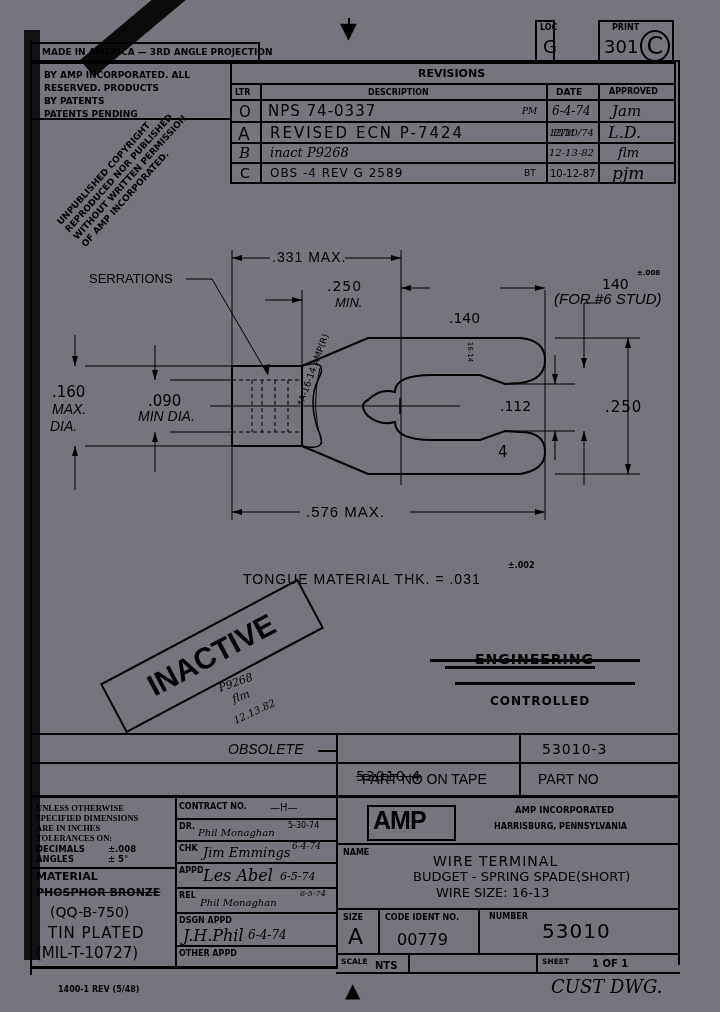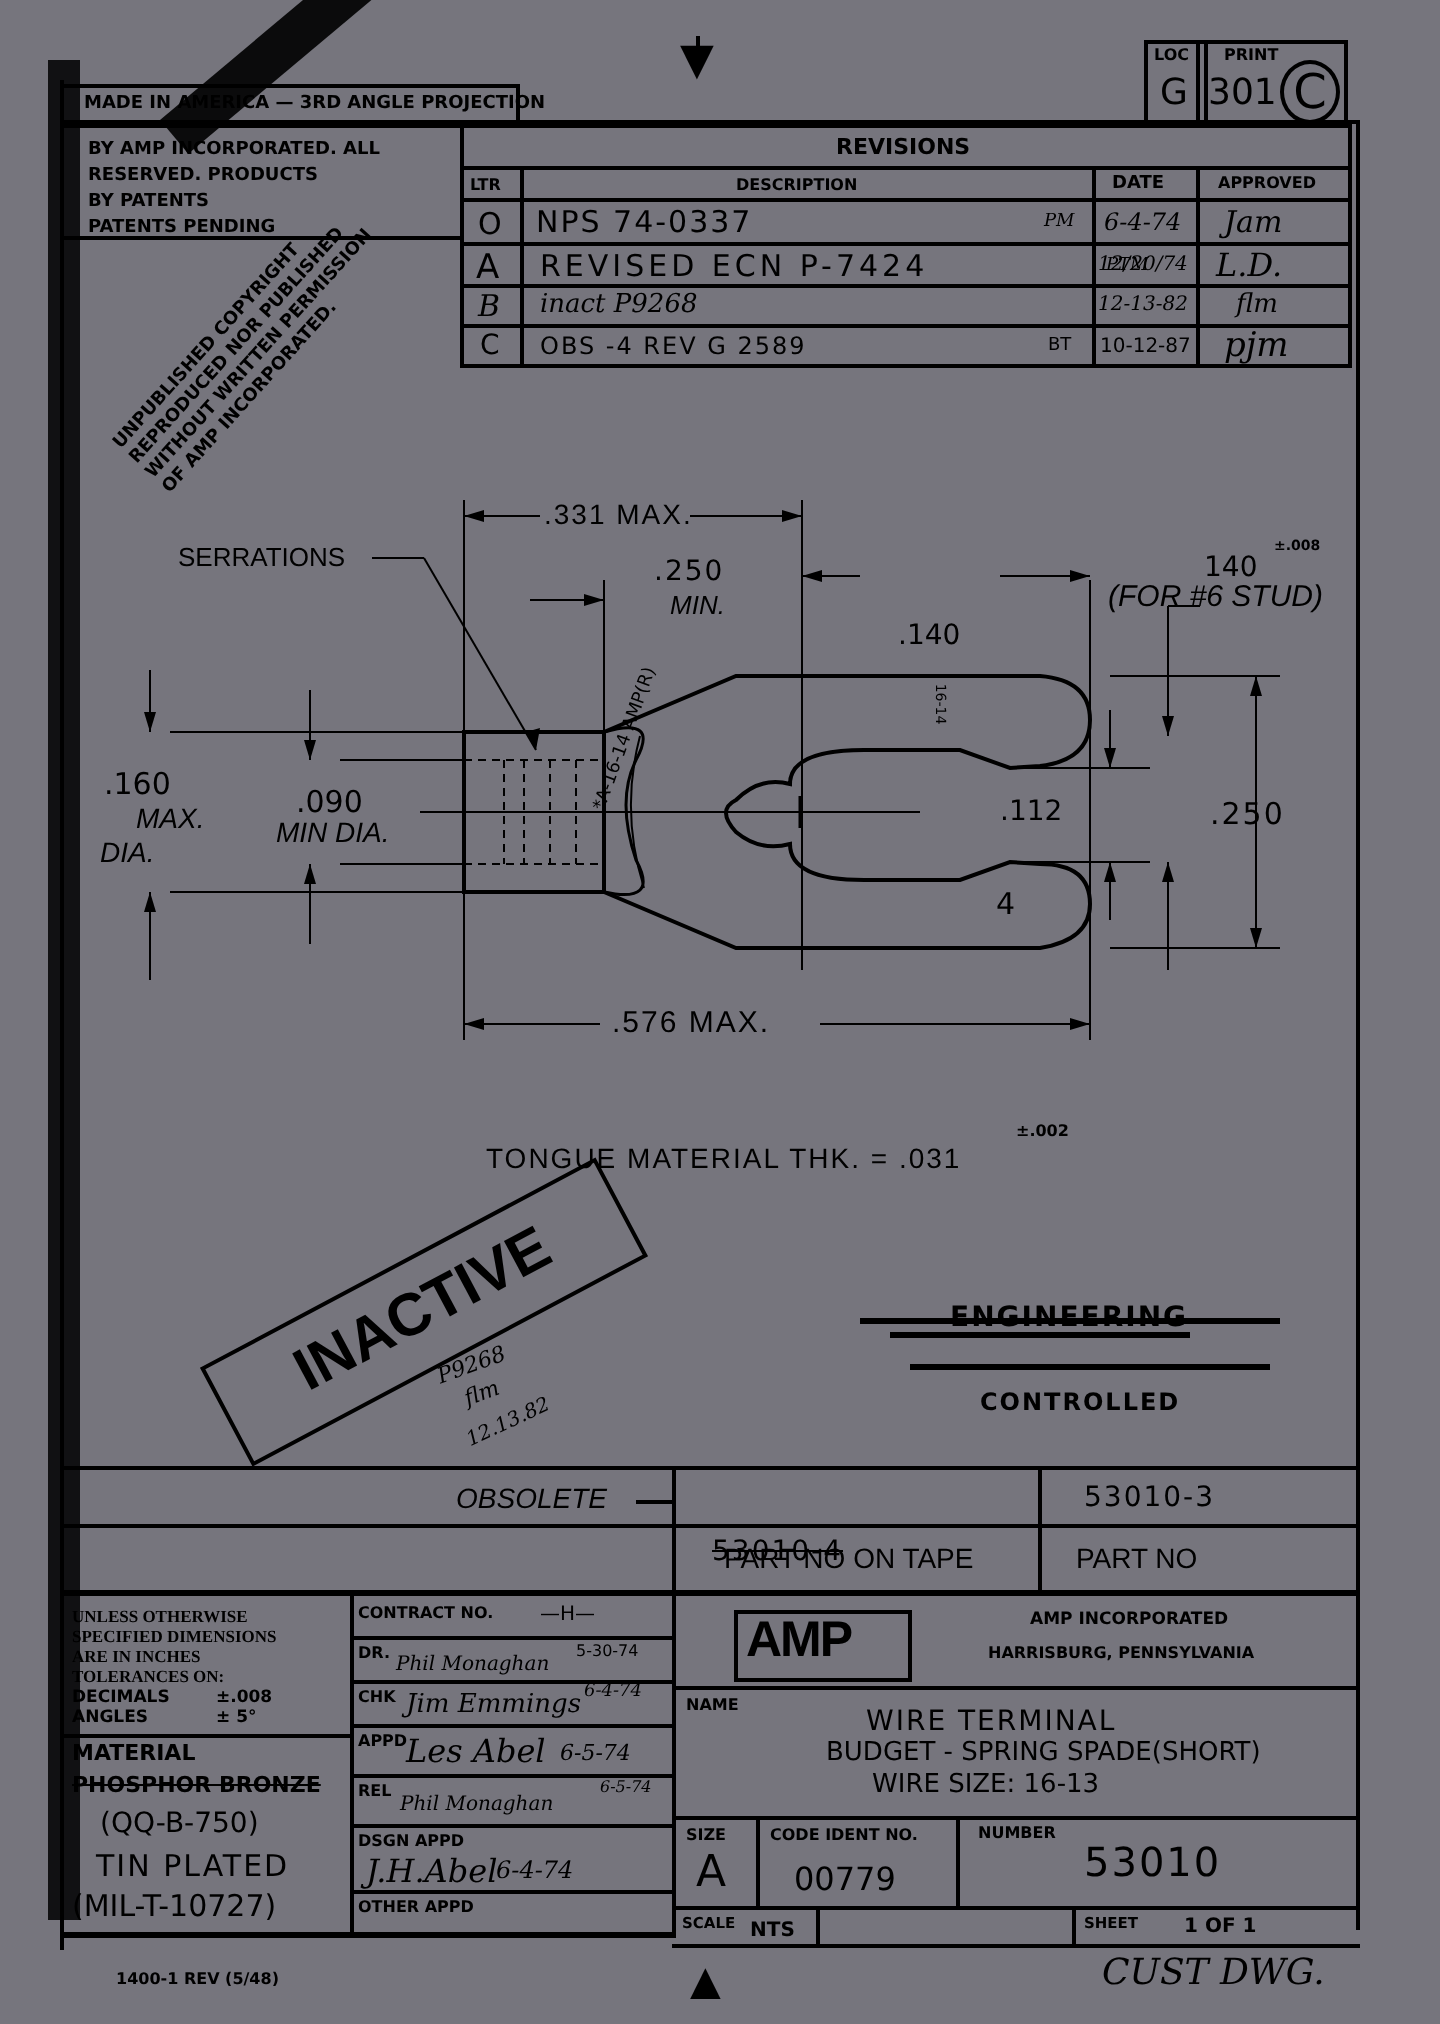--- a/index.html
+++ b/index.html
@@ -19,21 +19,21 @@
 <body>
 
 <div class="vl" style="left:30px;top:40px;height:935px;"></div>
 <div class="vl" style="left:678px;top:60px;height:905px;"></div>
 <div class="hl" style="left:30px;top:60px;width:650px;"></div>
 
 <div class="t" style="left:340px;top:18px;font-size:22px;">▼</div>
 <div class="vl" style="left:348px;top:18px;height:14px;"></div>
 <div class="t" style="left:345px;top:978px;font-size:20px;">▲</div>
 
-<div class="box" style="left:572px;top:20px;width:32px;height:42px;">
+<div class="box" style="left:535px;top:20px;width:20px;height:42px;">
   <span class="t bold" style="left:3px;top:1px;font-size:8px;">LOC</span>
   <span class="t" style="left:6px;top:14px;font-size:18px;">G</span>
 </div>
 <div class="box" style="left:598px;top:20px;width:76px;height:42px;">
   <span class="t bold" style="left:12px;top:1px;font-size:8px;">PRINT</span>
   <span class="t" style="left:4px;top:14px;font-size:18px;">301</span>
   <span class="t" style="left:40px;top:8px;font-size:24px;border:2px solid #000;border-radius:50%;width:26px;height:28px;text-align:center;line-height:28px;">C</span>
 </div>
 
 <div>
@@ -177,21 +177,21 @@
 <div>
   <span class="t cond" style="left:272px;top:249px;font-size:14px;letter-spacing:1px;">.331 MAX.</span>
   <span class="t" style="left:327px;top:278px;font-size:14px;letter-spacing:1px;">.250</span>
   <span class="t cond" style="left:335px;top:295px;font-size:13px;font-style:italic;">MIN.</span>
   <span class="t" style="left:449px;top:278px;font-size:14px;margin-top:32px;">.140</span>
   <span class="t" style="left:602px;top:276px;font-size:14px;">140</span>
   <span class="t bold" style="left:637px;top:269px;font-size:7px;">±.008</span>
   <span class="t cond" style="left:554px;top:290px;font-size:15px;font-style:italic;">(FOR #6 STUD)</span>
   <span class="t cond" style="left:89px;top:271px;font-size:13px;">SERRATIONS</span>
   <span class="t" style="left:52px;top:383px;font-size:15px;">.160</span>
-  <span class="t cond" style="left:68px;top:401px;font-size:14px;font-style:italic;">MAX.</span>
+  <span class="t cond" style="left:52px;top:401px;font-size:14px;font-style:italic;">MAX.</span>
   <span class="t cond" style="left:50px;top:418px;font-size:14px;font-style:italic;">DIA.</span>
   <span class="t" style="left:148px;top:392px;font-size:15px;">.090</span>
   <span class="t cond" style="left:138px;top:408px;font-size:14px;font-style:italic;">MIN DIA.</span>
   <span class="t" style="left:500px;top:398px;font-size:14px;">.112</span>
   <span class="t" style="left:605px;top:398px;font-size:15px;letter-spacing:1px;">.250</span>
   <span class="t cond" style="left:306px;top:503px;font-size:15px;letter-spacing:1px;">.576 MAX.</span>
   <span class="t" style="left:460px;top:348px;font-size:7px;transform:rotate(90deg);">16-14</span>
   <span class="t" style="left:498px;top:443px;font-size:15px;">4</span>
   <span class="t" style="left:300px;top:400px;font-size:9px;transform:rotate(-70deg);transform-origin:left center;">*A-16-14 AMP(R)</span>
   <span class="t cond" style="left:243px;top:571px;font-size:14px;letter-spacing:1px;">TONGUE MATERIAL THK. = .031</span>
@@ -264,21 +264,21 @@
   <span class="t bold" style="left:179px;top:844px;font-size:8px;">CHK</span>
   <span class="t hand" style="left:203px;top:845px;font-size:13px;">Jim Emmings</span>
   <span class="t hand" style="left:292px;top:841px;font-size:9px;">6-4-74</span>
   <span class="t bold" style="left:179px;top:866px;font-size:8px;">APPD</span>
   <span class="t hand" style="left:203px;top:866px;font-size:16px;">Les Abel</span>
   <span class="t hand" style="left:280px;top:870px;font-size:11px;">6-5-74</span>
   <span class="t bold" style="left:179px;top:891px;font-size:8px;">REL</span>
   <span class="t hand" style="left:200px;top:897px;font-size:10px;">Phil Monaghan</span>
   <span class="t hand" style="left:300px;top:889px;font-size:8px;">6-5-74</span>
   <span class="t bold" style="left:179px;top:916px;font-size:8px;">DSGN APPD</span>
-  <span class="t hand" style="left:183px;top:926px;font-size:16px;">J.H.Abel</span>
+  <span class="t hand" style="left:183px;top:926px;font-size:16px;">J.H.Phil</span>
   <span class="t hand" style="left:248px;top:928px;font-size:12px;">6-4-74</span>
   <span class="t bold" style="left:179px;top:949px;font-size:8px;">OTHER APPD</span>
 
   <div class="hl" style="left:336px;top:843px;width:344px;"></div>
   <div class="box" style="left:367px;top:805px;width:89px;height:36px;">
     <span class="t bold" style="left:4px;top:-1px;font-size:25px;letter-spacing:-1px;font-family:'Liberation Sans',sans-serif;text-align:center;">AMP</span>
   </div>
   <span class="t bold" style="left:515px;top:805px;font-size:8.5px;">AMP INCORPORATED</span>
   <span class="t bold" style="left:494px;top:822px;font-size:8px;">HARRISBURG, PENNSYLVANIA</span>
   <span class="t bold" style="left:343px;top:848px;font-size:8px;">NAME</span>

